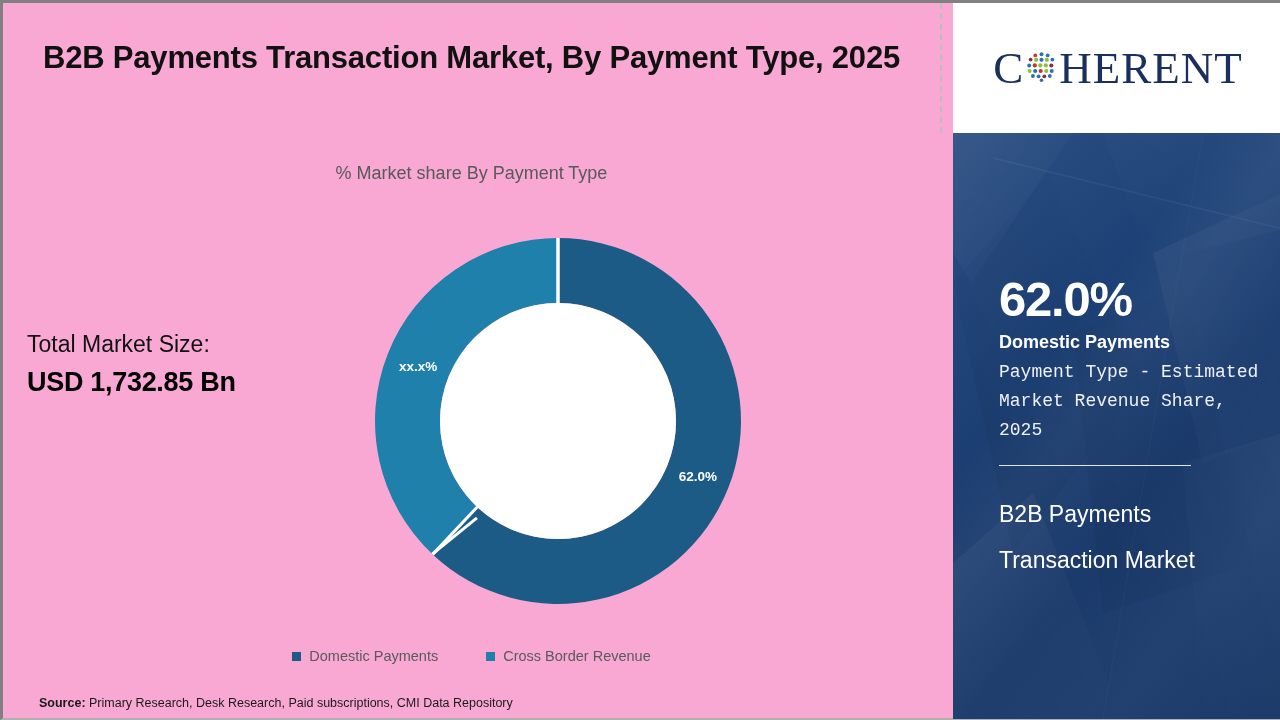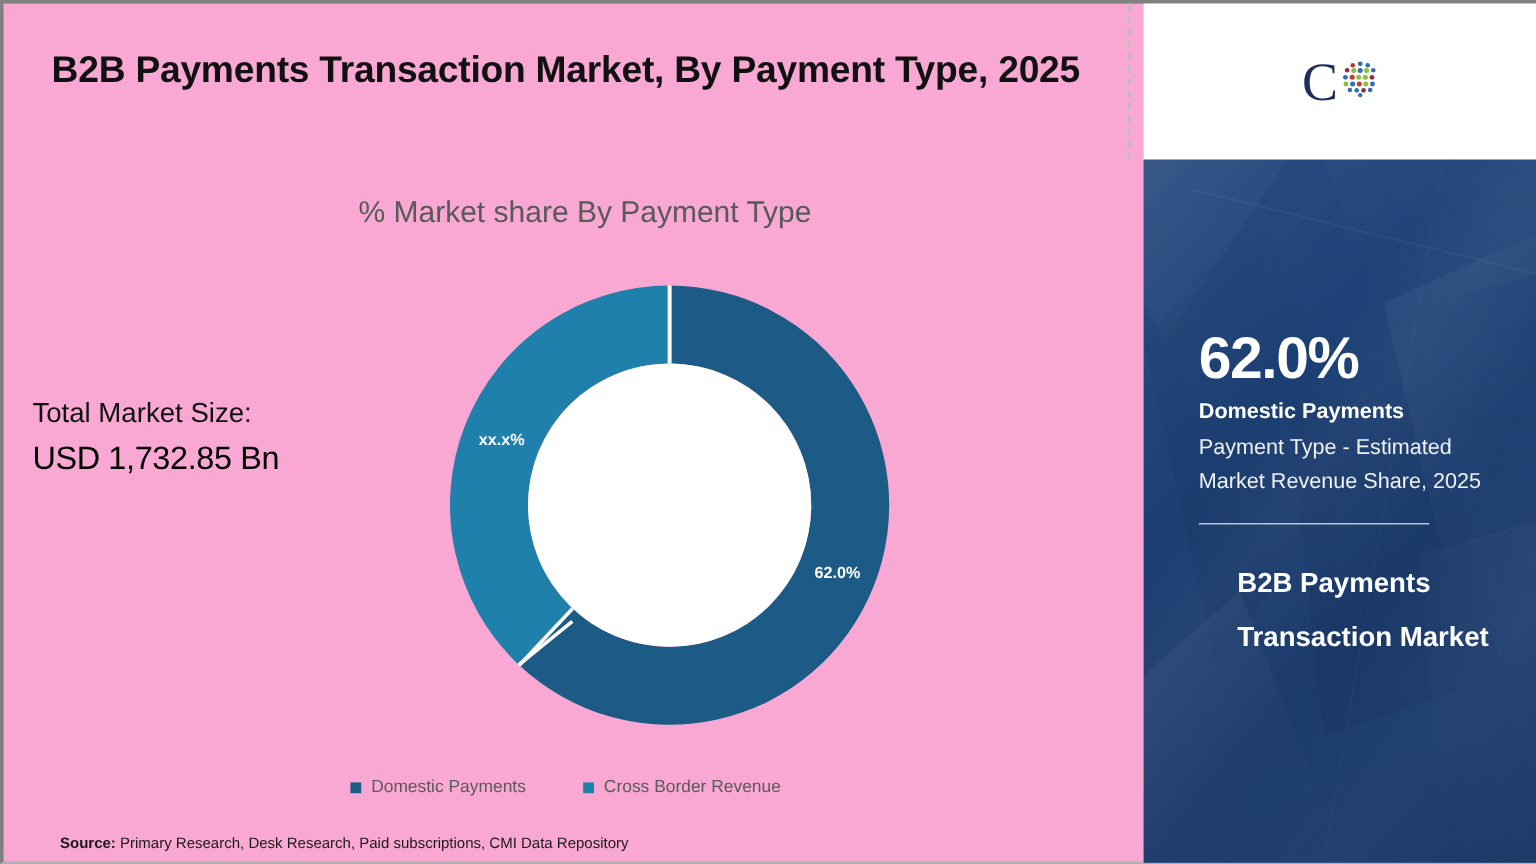--- a/index.html
+++ b/index.html
@@ -42,45 +42,45 @@
     width: 860px;
     font-size: 31px;
     font-weight: bold;
     color: #111111;
     line-height: 1.62;
     letter-spacing: -0.2px;
   }
 
   #chart-subtitle {
     position: absolute;
-    left: 16px;
+    left: 0px;
     top: 160px;
     width: 937px;
     text-align: center;
-    font-size: 25px;
+    font-size: 18px;
     color: #595959;
     font-weight: normal;
   }
 
   #market-size-block {
     position: absolute;
     left: 24px;
     top: 322px;
     width: 300px;
   }
   #market-size-label {
     font-size: 23px;
     color: #111111;
     line-height: 1.68;
     font-weight: normal;
   }
   #market-size-value {
     font-size: 27px;
     color: #000000;
-    font-weight: normal;
+    font-weight: bold;
     line-height: 1.35;
     letter-spacing: -0.3px;
   }
 
   
   #donut-wrap {
     position: absolute;
     left: 350px;
     top: 213px;
     width: 410px;
@@ -122,21 +122,20 @@
   }
 
   
   #source-line {
     position: absolute;
     left: 36px;
     top: 693px;
     font-size: 12.5px;
     color: #1a1a1a;
     white-space: nowrap;
-    margin-left: 11px;
   }
   #source-label {
     font-weight: bold;
   }
 
   
   #dashed-divider {
     position: absolute;
     left: 937px;
     top: 0px;
@@ -223,34 +222,34 @@
     font-weight: bold;
     color: #ffffff;
     line-height: 1.2;
   }
   #stat-description {
     margin-top: 4px;
     font-size: 18px;
     color: #eef1f6;
     line-height: 1.62;
     font-weight: normal;
+    font-family: Liberation Mono, monospace;
   }
   #panel-rule {
     margin-top: 20px;
     width: 192px;
     height: 1px;
     background: #dfe6ef;
   }
   #panel-market-name {
     margin-top: 26px;
     font-size: 23px;
     color: #ffffff;
     line-height: 1.98;
-    font-weight: bold;
-    margin-left: 32px;
+    font-weight: normal;
   }
 </style>
 </head>
 <body>
 
 <div id="canvas">
 
   <div id="left-pane">
 
     <div id="chart-title">B2B Payments Transaction Market, By Payment Type, 2025</div>
@@ -325,20 +324,21 @@
             <circle cx="21.2" cy="21.0" r="2.1" fill="#8cbf3f"></circle>
             <circle cx="26.7" cy="21.0" r="2.0" fill="#2f6fb0"></circle>
             <circle cx="7.9" cy="26.0" r="1.9" fill="#2f6fb0"></circle>
             <circle cx="13.6" cy="26.3" r="1.9" fill="#2f6fb0"></circle>
             <circle cx="19.3" cy="26.3" r="1.9" fill="#8e2a3f"></circle>
             <circle cx="24.8" cy="26.0" r="1.9" fill="#2f6fb0"></circle>
             <circle cx="16.5" cy="30.3" r="1.8" fill="#2f6fb0"></circle>
           </g>
         </svg>
       </span>
+      <span class="logo-serif">HERENT</span>
     </div>
   </div>
 
   <div id="side-panel">
     <svg id="panel-texture" viewBox="0 0 330 586" preserveAspectRatio="none">
       <defs>
         <linearGradient id="tx1" x1="0" y1="0" x2="1" y2="1">
           <stop offset="0%" stop-color="#ffffff" stop-opacity="0.10"></stop>
           <stop offset="100%" stop-color="#ffffff" stop-opacity="0.00"></stop>
         </linearGradient>

